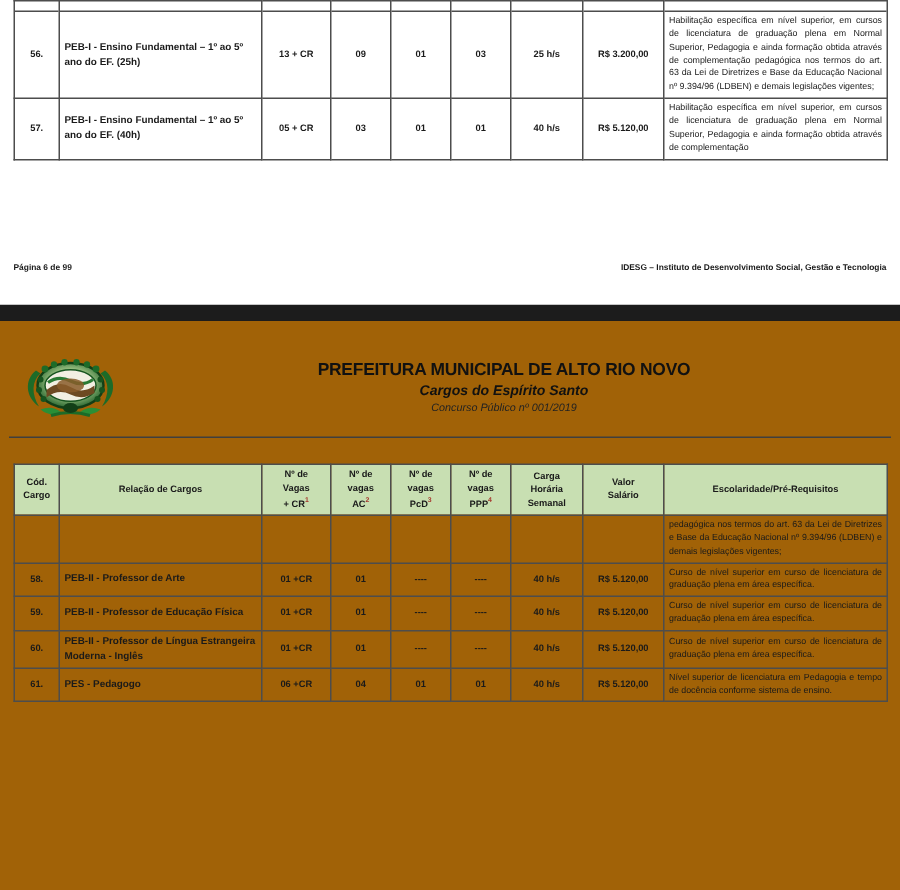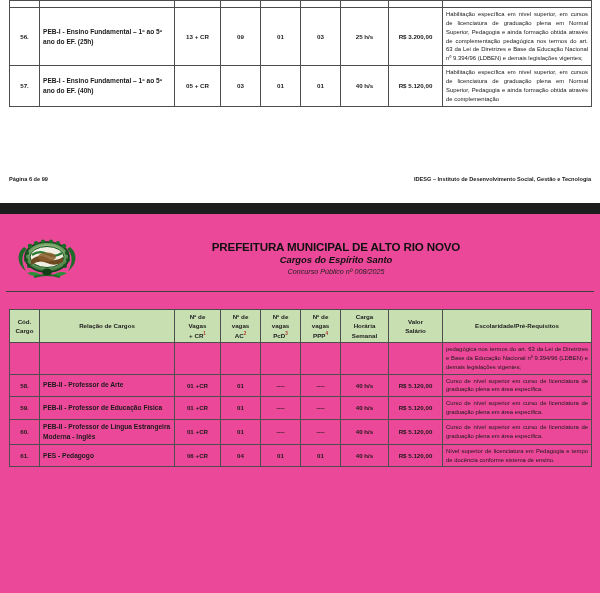--- a/index.html
+++ b/index.html
@@ -77,21 +77,21 @@
     width: 600px;
     height: 11px;
     background: #1c1c1c;
   }
 
   
   .page-bot {
     position: relative;
     width: 600px;
     height: 379px;
-    background: #ec4899;
+    background: #a16207;
     box-sizing: border-box;
     padding-top: 18px;
   }
 
   .letterhead {
     display: flex;
     align-items: center;
     padding: 0 12px 0 10px;
     height: 52px;
   }
@@ -250,21 +250,21 @@
         <path d="M17 40 q8 -3 14 2 q-8 3 -14 -2 Z" fill="#2a8f36"></path>
         <path d="M57 40 q-8 -3 -14 2 q8 3 14 -2 Z" fill="#2a8f36"></path>
         <path d="M24 44 q13 -4 26 0" fill="none" stroke="#1d6b28" stroke-width="2"></path>
         <ellipse cx="37" cy="39" rx="5" ry="3.4" fill="#123f17"></ellipse>
       </svg>
     </div>
 
     <div class="lh-center">
       <div class="lh-title">PREFEITURA MUNICIPAL DE ALTO RIO NOVO</div>
       <div class="lh-sub">Cargos do Espírito Santo</div>
-      <div class="lh-sub2">Concurso Público nº 008/2025</div>
+      <div class="lh-sub2">Concurso Público nº 001/2019</div>
     </div>
 
   </div>
 
   <div class="rule"></div>
 
   <div class="tbl2-wrap">
     <table class="doc-table">
       <colgroup>
         <col class="c-cod">

